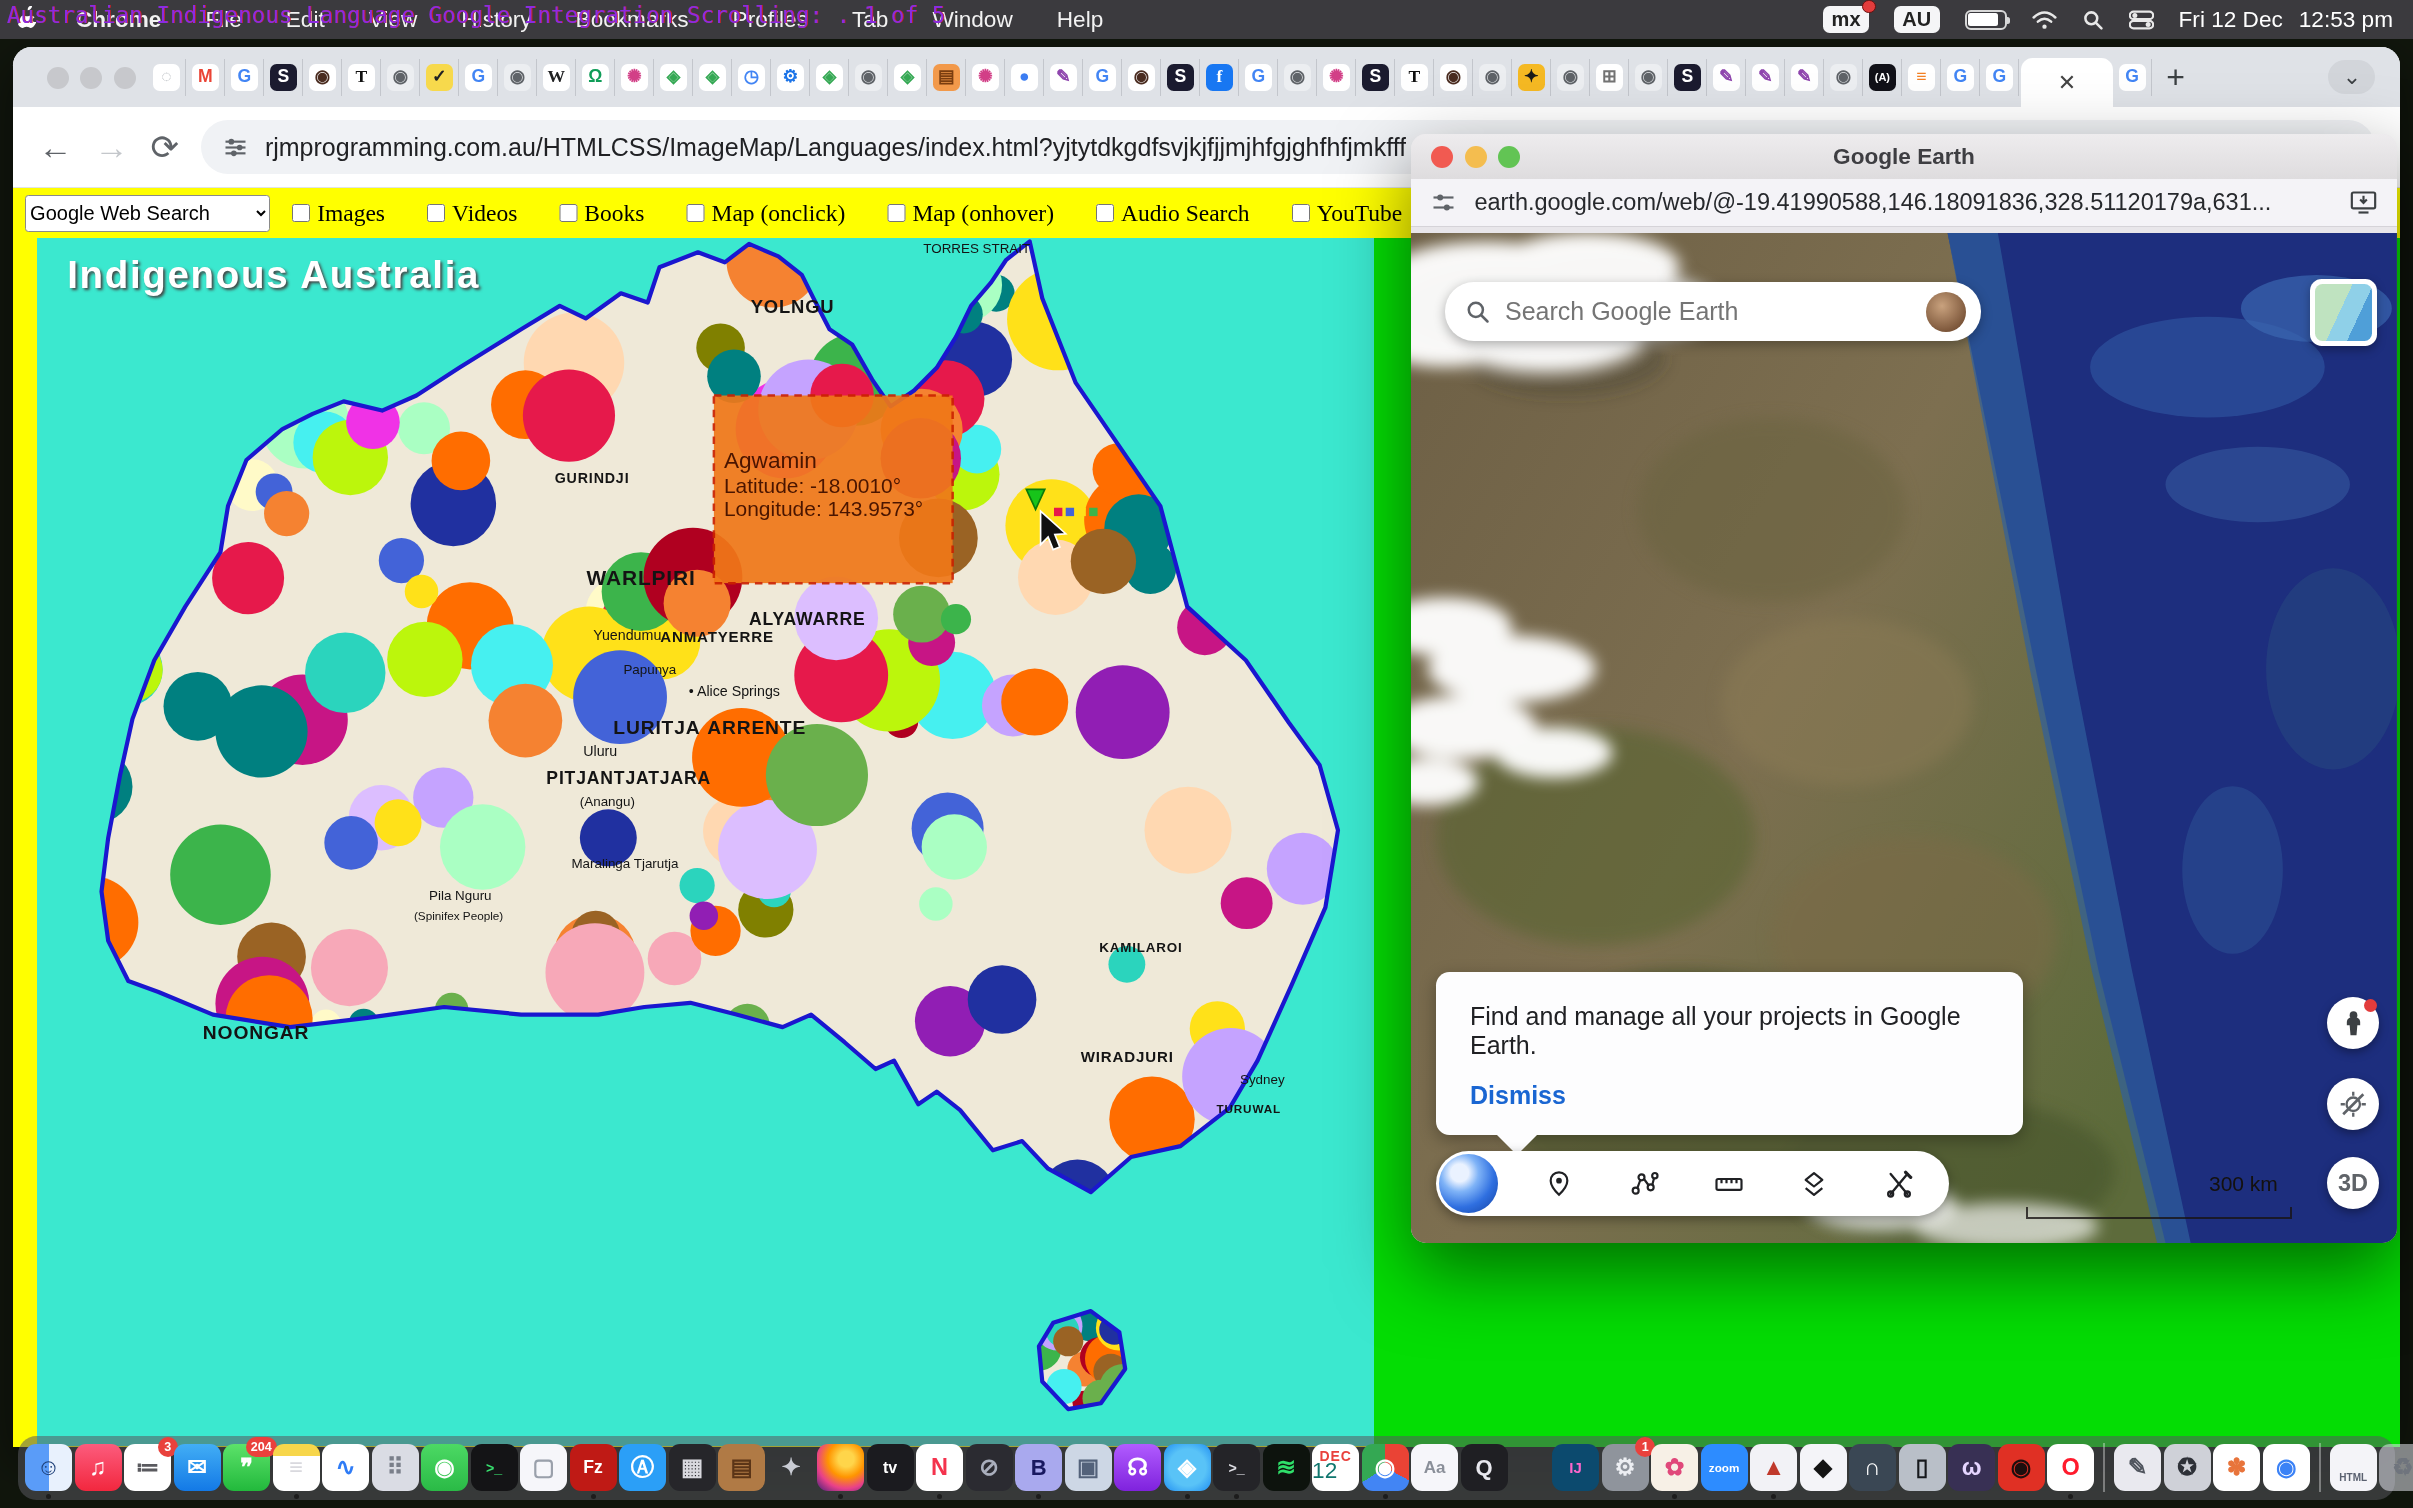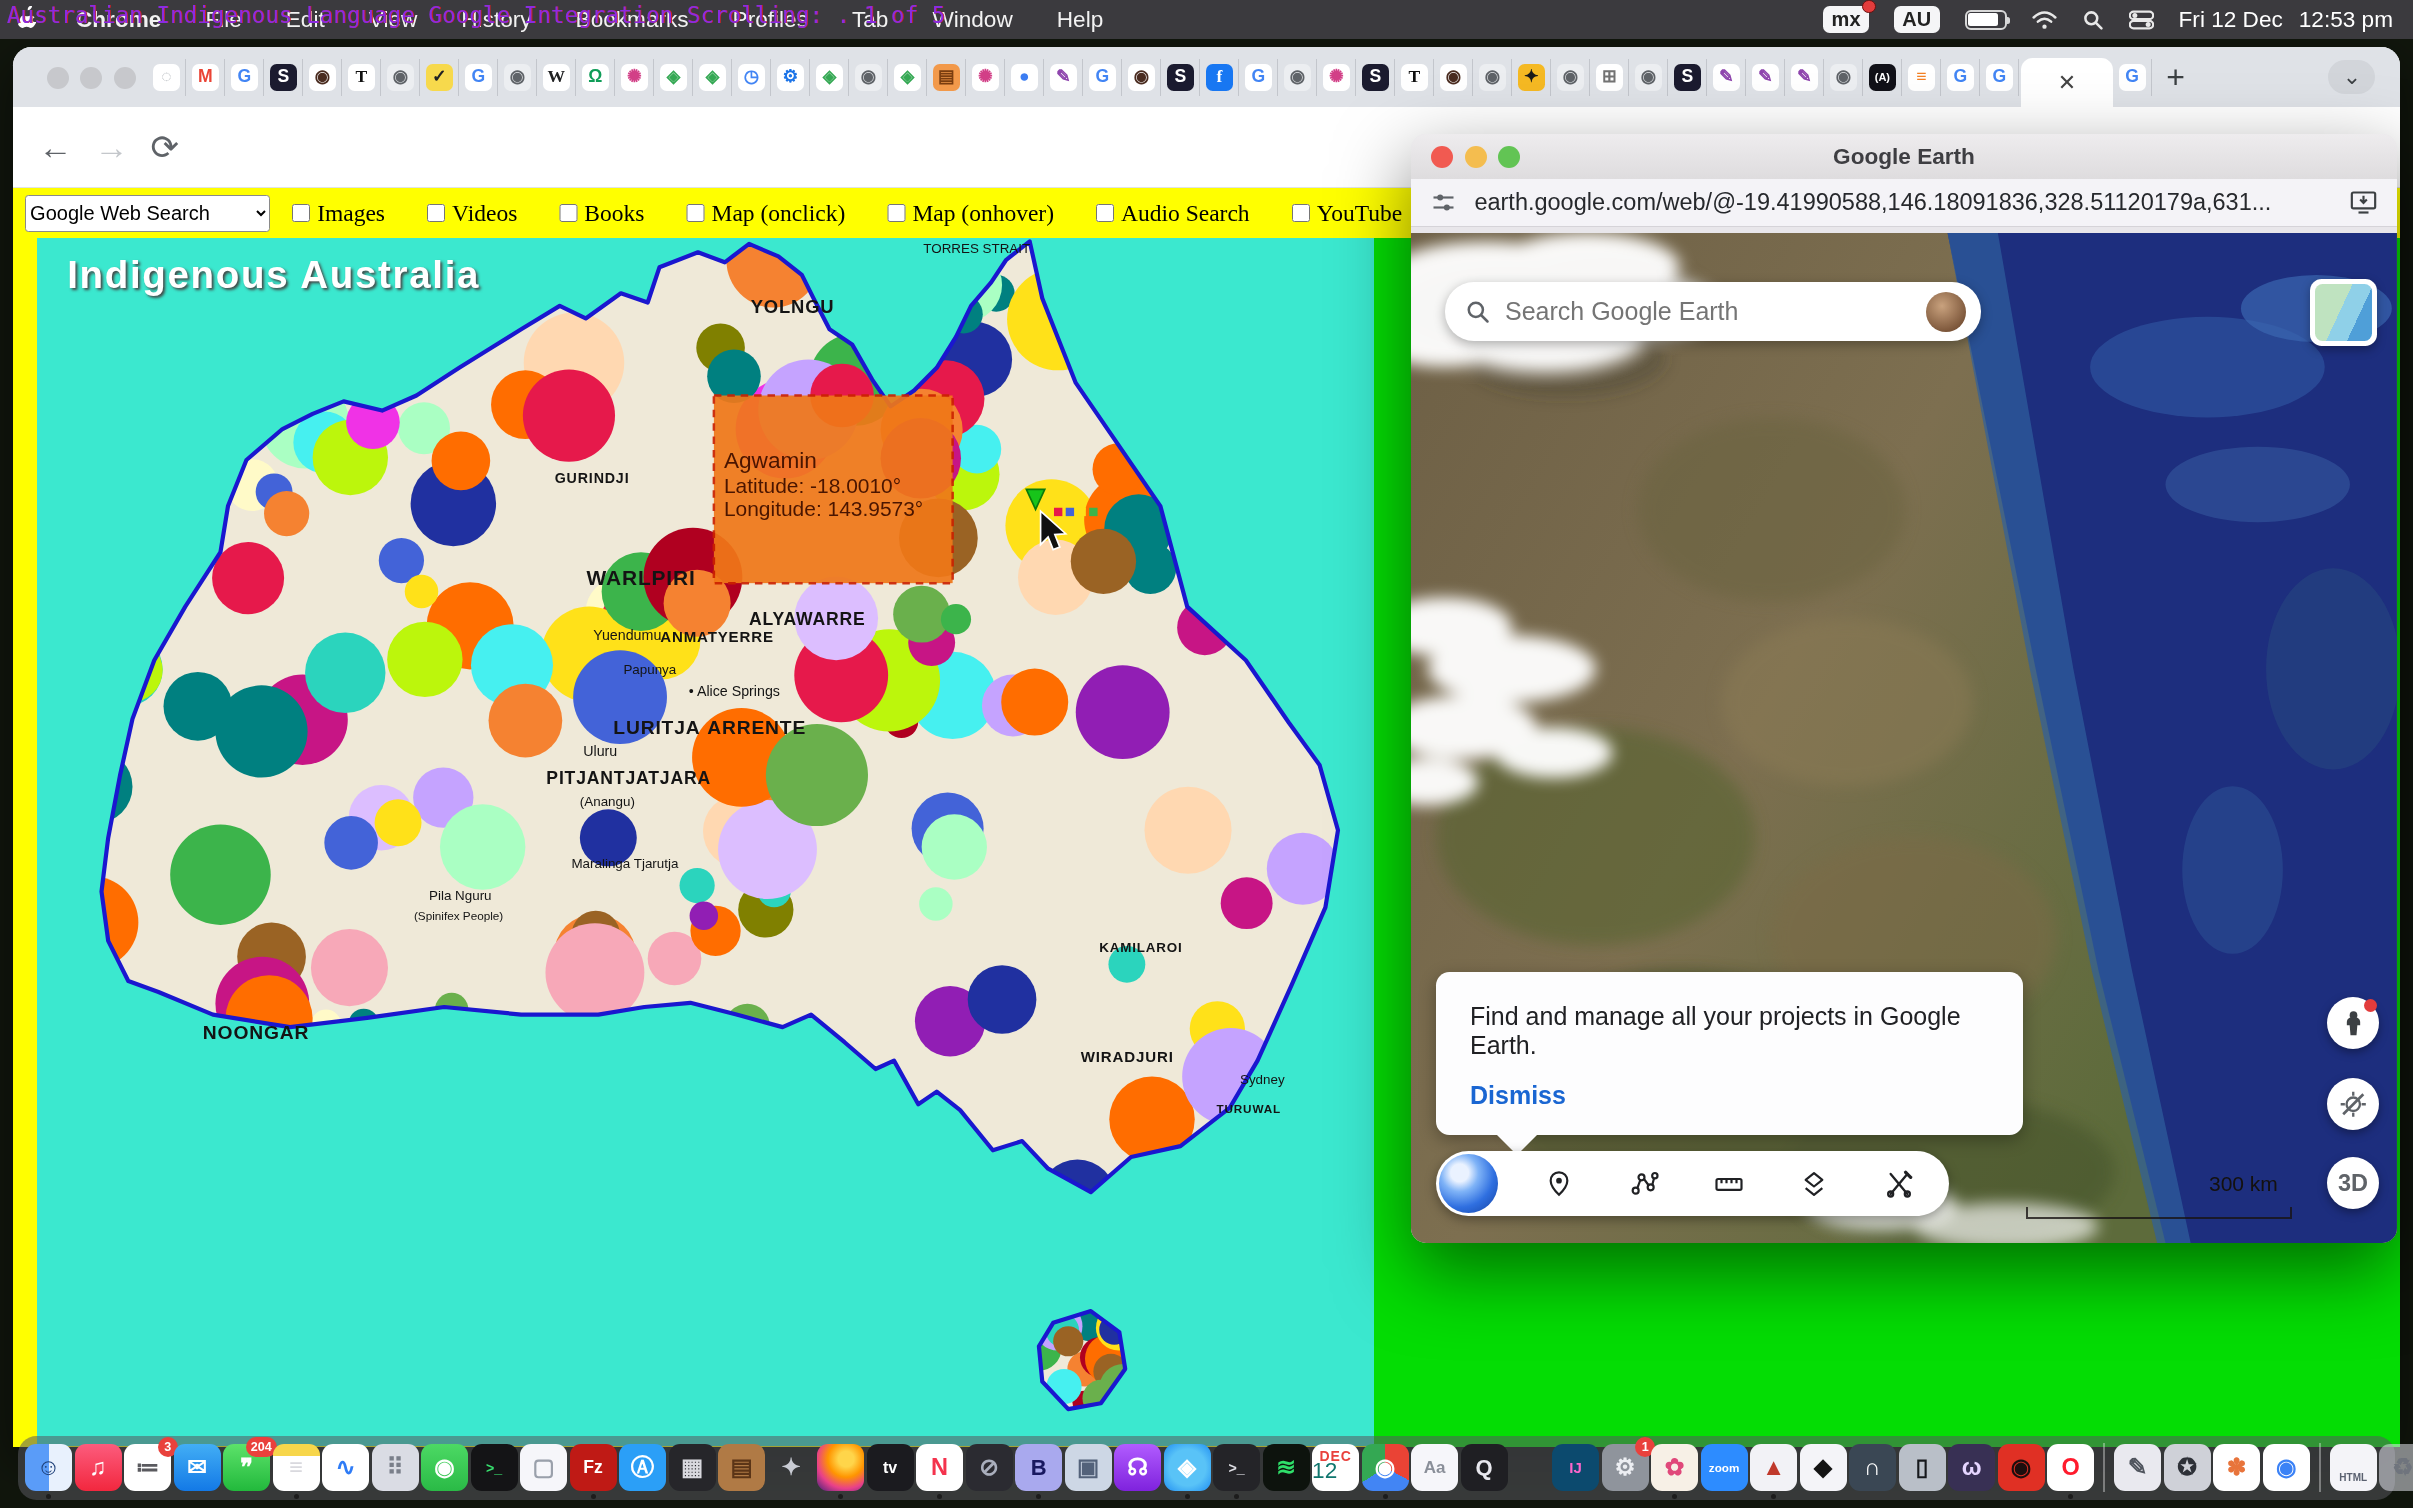--- a/index.html
+++ b/index.html
@@ -324,20 +324,33 @@
     <div id="after-tab">
         <span class="fav" style="background:#fff;color:#4285f4">G</span>
       </div>
     <div id="new-tab-btn">+</div>
     <div id="tab-search">⌄</div>
   </div>
   <div id="toolbar">
     <span class="nav-glyph">←</span>
     <span class="nav-glyph disabled">→</span>
     <span class="nav-glyph">⟳</span>
+    <div id="omnibox">
+      <svg width="25" height="25" viewBox="0 0 30 30">
+          <g stroke="#5f6368" stroke-width="2.6" fill="none">
+            <line x1="3" y1="8" x2="27" y2="8"></line>
+            <line x1="3" y1="15" x2="27" y2="15"></line>
+            <line x1="3" y1="22" x2="27" y2="22"></line>
+          </g>
+          <circle cx="10" cy="8" r="3.4" fill="#5f6368"></circle>
+          <circle cx="20" cy="15" r="3.4" fill="#5f6368"></circle>
+          <circle cx="13" cy="22" r="3.4" fill="#5f6368"></circle>
+        </svg>
+      <span class="url">rjmprogramming.com.au/HTMLCSS/ImageMap/Languages/index.html?yjtytdkgdfsvjkjfjjmjhfgjghfhfjmkfff</span>
+    </div>
   </div>
 
   <div id="page">
     <div id="searchbar">
       <select id="search-select"><option>Google Web Search</option></select>
       <div id="checkbox-row" style="display:flex;gap:42px">
           <label class="cb">
             <input type="checkbox" style="">
             <span>Images</span>
           </label>

